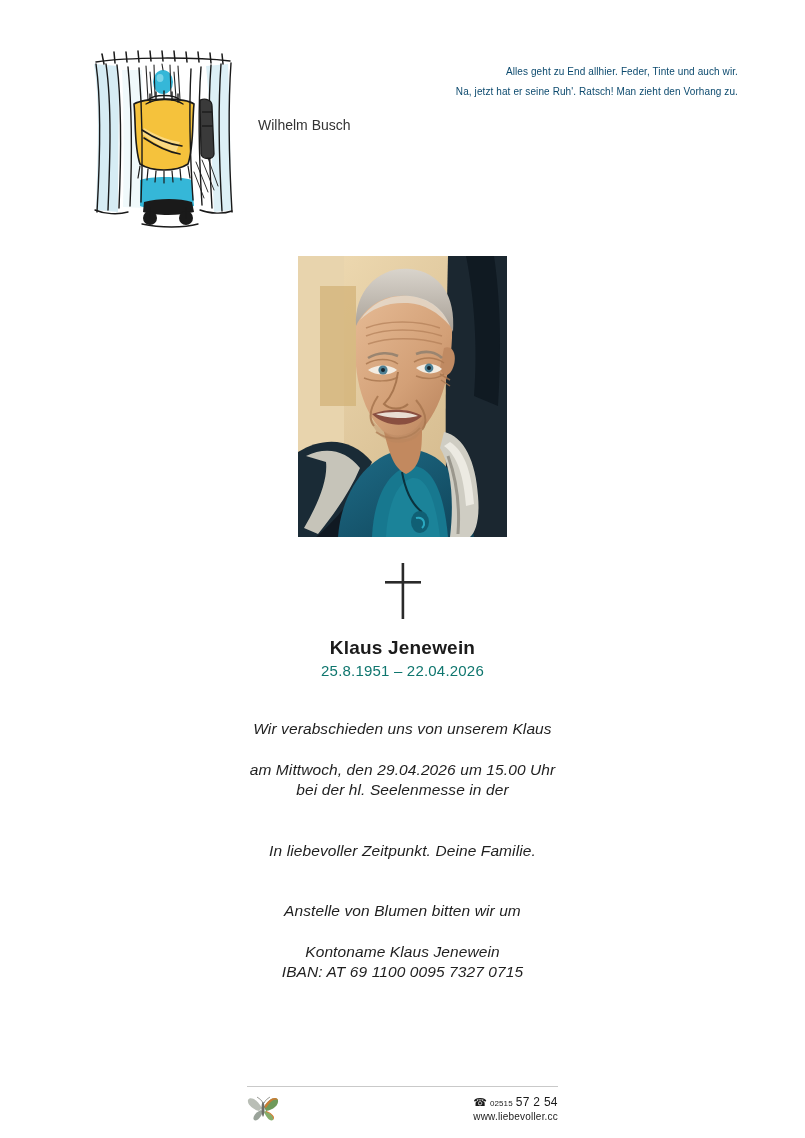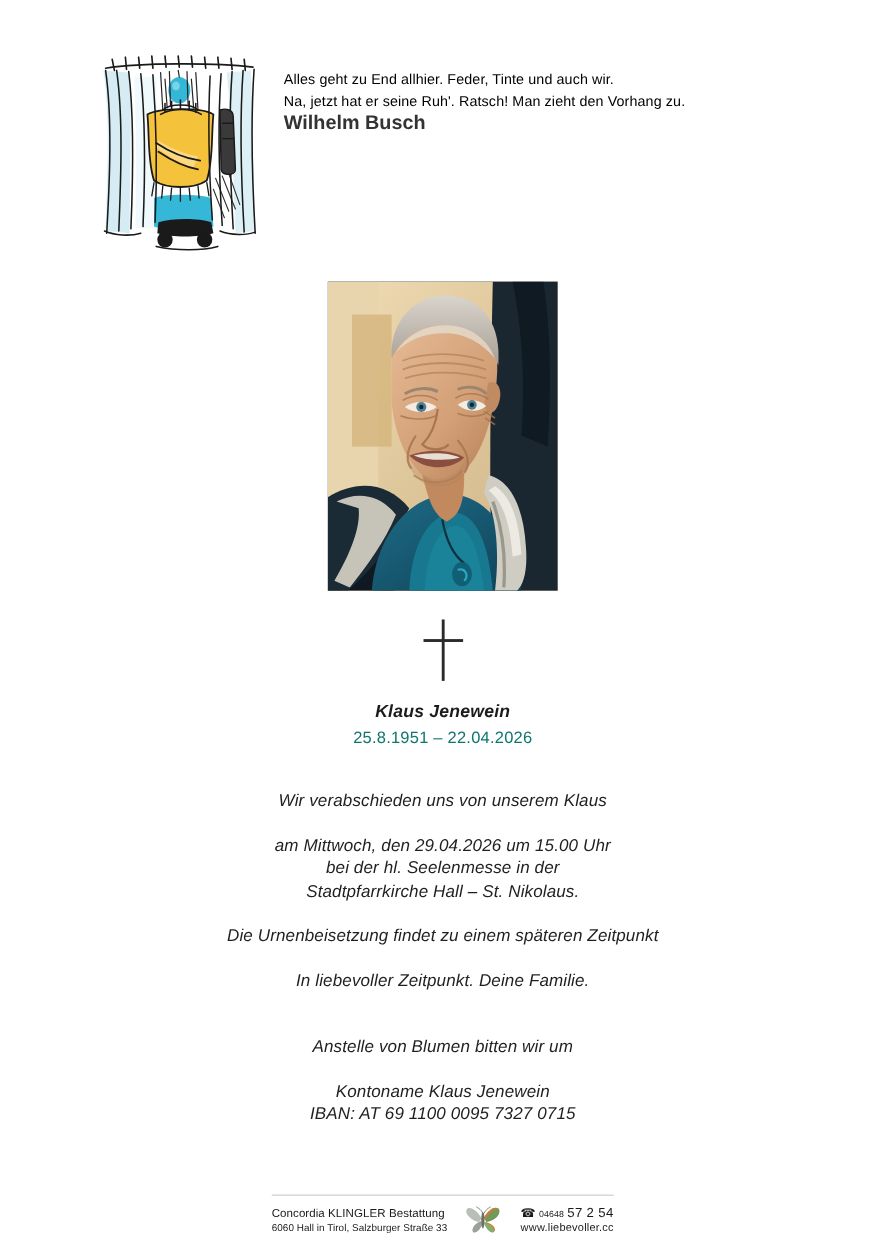--- a/index.html
+++ b/index.html
@@ -31,32 +31,32 @@
   .illustration svg { display: block; width: 100%; height: 100%; }
 
   
   .quote-block {
     position: absolute;
     left: 258px;
     top: 62px;
     width: 480px;
   }
   .quote-line {
-    font-size: 13px;
+    font-size: 10px;
     line-height: 20px;
-    color: #000000;
+    color: #0c4a6e;
     letter-spacing: 0.1px;
     white-space: nowrap;
+    text-align: right;
   }
   .quote-author {
-    font-size: 18px;
+    font-size: 14px;
     line-height: 18px;
     color: #333333;
-    margin-top: 0;
-    font-weight: bold;
+    margin-top: 14px;
   }
 
   
   .portrait-wrap {
     position: absolute;
     left: 298px;
     top: 256px;
     width: 209px;
     height: 281px;
     overflow: hidden;
@@ -78,26 +78,25 @@
 
   
   .name-block {
     position: absolute;
     left: 0;
     right: 0;
     top: 637px;
     text-align: center;
   }
   .deceased-name {
-    font-size: 16px;
+    font-size: 19px;
     font-weight: bold;
     color: #1b1b1b;
     line-height: 22px;
     letter-spacing: 0.2px;
-    font-style: italic;
   }
   .deceased-dates {
     font-size: 15px;
     color: #0f766e;
     line-height: 22px;
     margin-top: 1px;
     letter-spacing: 0.2px;
   }
 
   
@@ -432,27 +431,25 @@
 
     <div class="para">
       <span class="ln">Wir verabschieden uns von unserem Klaus</span>
     </div>
 
     <div class="gap-lg"></div>
 
     <div class="para">
       <span class="ln">am Mittwoch, den 29.04.2026 um 15.00 Uhr</span>
       <span class="ln">bei der hl. Seelenmesse in der</span>
-      <span class="ln">Stadtpfarrkirche Hall – St. Nikolaus.</span>
     </div>
 
     <div class="gap-md"></div>
 
     <div class="para">
-      <span class="ln">Die Urnenbeisetzung findet zu einem späteren Zeitpunkt</span>
     </div>
 
     <div class="gap-md"></div>
 
     <div class="para">
       <span class="ln">In liebevoller Zeitpunkt. Deine Familie.</span>
     </div>
 
     <div class="gap-xl"></div>
 
@@ -464,24 +461,20 @@
 
     <div class="para">
       <span class="ln">Kontoname Klaus Jenewein</span>
       <span class="ln">IBAN: AT 69 1100 0095 7327 0715</span>
     </div>
   </div>
 
   <div class="footer-rule"></div>
 
   <div class="footer">
-    <div class="footer-left">
-      <div class="footer-company">Concordia KLINGLER Bestattung</div>
-      <div class="footer-address">6060 Hall in Tirol, Salzburger Straße 33</div>
-    </div>
 
     <div class="footer-logo">
       <svg viewBox="0 0 34 28" xmlns="http://www.w3.org/2000/svg">
 
         <path d="M15 13 C10 4 3 1 1 5 C0 9 5 14 12 16 Z" fill="#b9beb6"></path>
 
         <path d="M14 15 C9 17 5 22 7 25 C10 27 14 22 16 17 Z" fill="#9aa39a"></path>
 
         <path d="M17 12 C22 3 29 1 31 5 C32 10 26 15 19 16 Z" fill="#6f9a5a"></path>
 
@@ -493,20 +486,20 @@
         <path d="M16 7 C18 7 18 20 16 22 C14 20 14 7 16 7 Z" fill="#6d6f68"></path>
 
         <path d="M16 8 C14 4 11 3 10 2" stroke="#6d6f68" stroke-width="0.8" fill="none"></path>
         <path d="M17 8 C19 4 22 3 23 2" stroke="#6d6f68" stroke-width="0.8" fill="none"></path>
       </svg>
     </div>
 
     <div class="footer-right">
       <div class="footer-phone">
         <span class="phone-glyph">☎</span>
-        <span class="phone-area">04648</span>
+        <span class="phone-area">02515</span>
         <span class="phone-number">57 2 54</span>
       </div>
       <div class="footer-web">www.liebevoller.cc</div>
     </div>
   </div>
 
 </div>
 
 </body></html>

